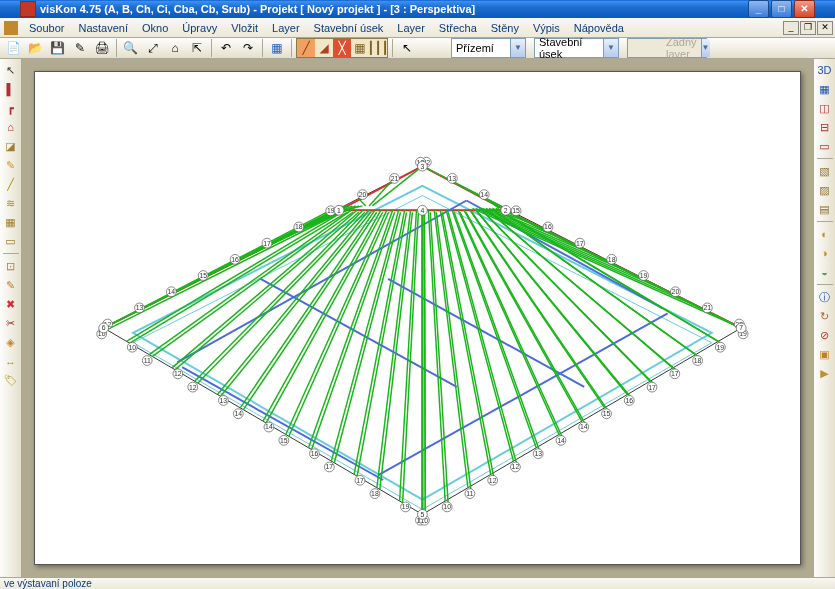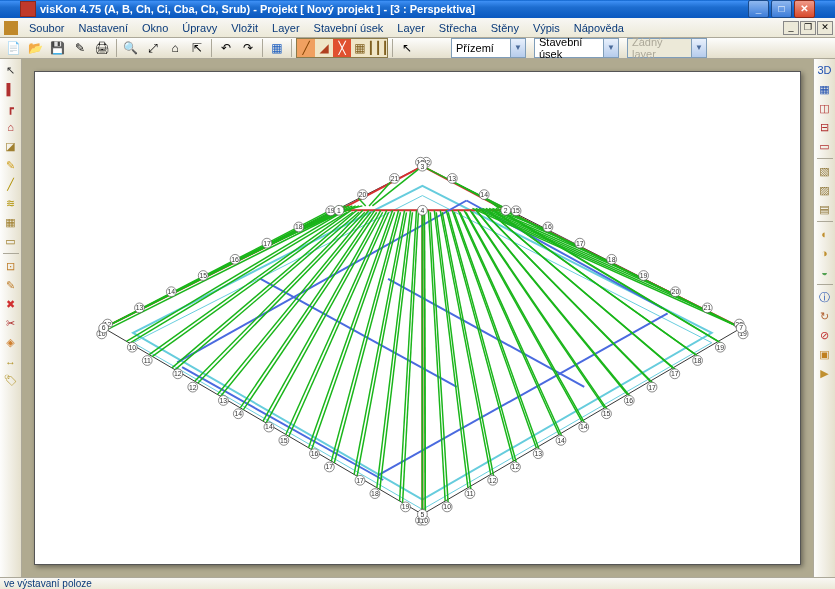--- a/index.html
+++ b/index.html
@@ -119,21 +119,21 @@
 .combo .combo-arrow {
   width: 15px; height: 18px;
   background: linear-gradient(to bottom, #e8f0fc, #b6ccec);
   border-left: 1px solid #7f9db9;
   text-align: center;
   font-size: 8px;
   line-height: 18px;
   color: #4a6a9a;
   cursor: pointer;
 }
-.combo.disabled { background: #ece9d8; color: #aca899; }
+.combo.disabled { background: #ece9d8; color: #aca899; padding-left: 34px; }
 .main-area {
   flex: 1;
   display: flex;
   background: #808080;
 }
 .vtoolbar {
   width: 22px;
   background: linear-gradient(to right, #fdfdfc, #e5e0cd);
   border-right: 1px solid #aca899;
   display: flex;

